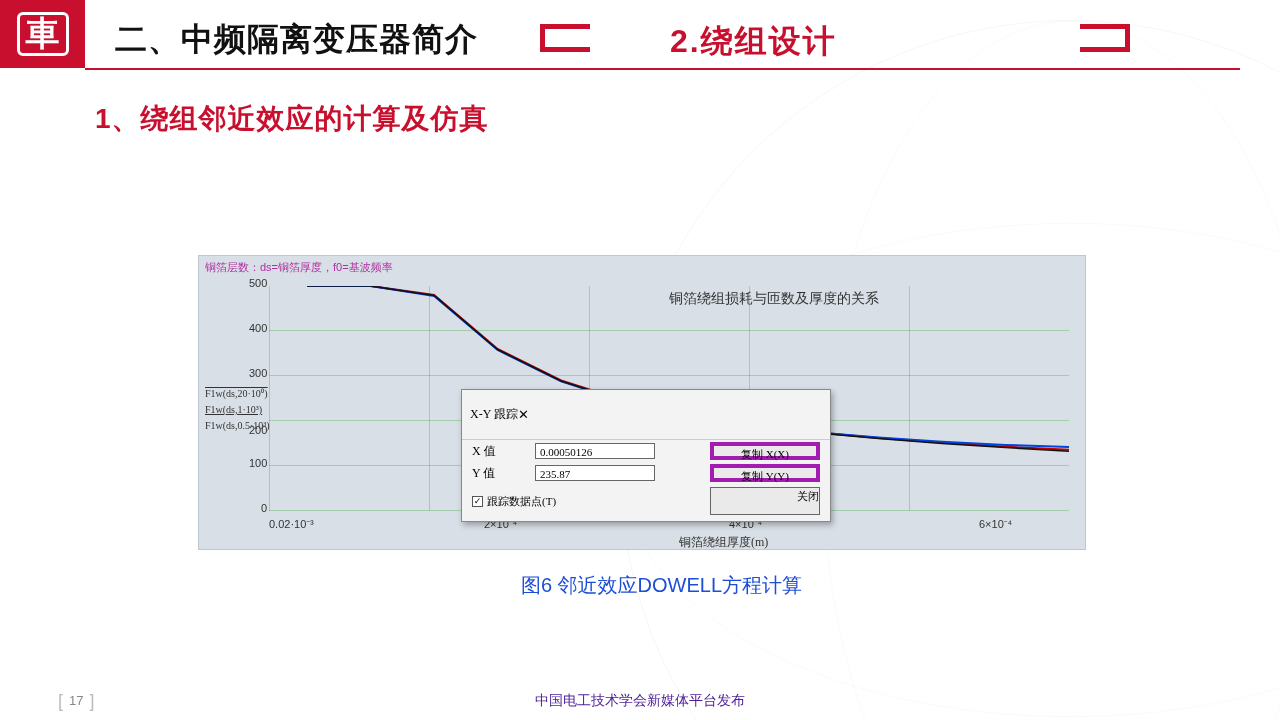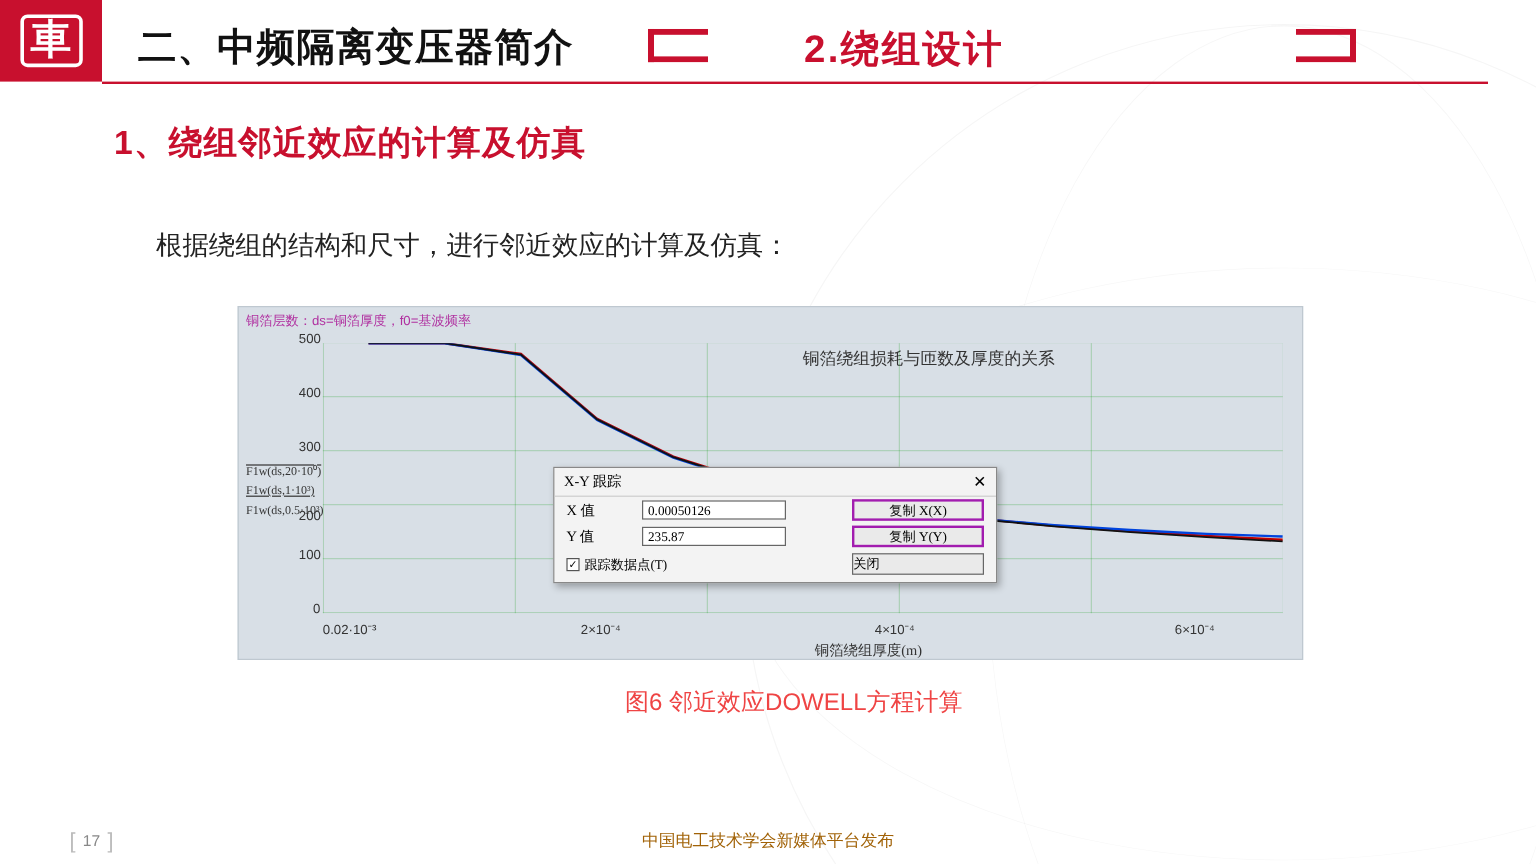--- a/index.html
+++ b/index.html
@@ -27,37 +27,37 @@
   .plot { position: absolute; top: 30px; left: 70px; width: 800px; height: 225px; background: linear-gradient(90deg, rgba(0,150,0,0.25) 0 1px, transparent 1px) 0 0/160px 100%, linear-gradient(0deg, rgba(0,150,0,0.25) 0 1px, transparent 1px) 0 0/100% 45px; }
   .plot svg { position: absolute; inset: 0; }
   .plot-title { position: absolute; top: 34px; left: 470px; font-size: 14px; color: #333; font-family: "SimSun", serif; }
   .y-tick { position: absolute; left: 50px; font-size: 11px; color: #333; text-align: right; width: 18px; }
   .y-unit { position: absolute; top: 130px; left: 6px; font-size: 10px; color: #333; font-family: "SimSun"; line-height: 1.6; }
   .x-tick { position: absolute; top: 260px; font-size: 11px; color: #333; }
   .x-label { position: absolute; top: 278px; left: 480px; font-size: 12px; color: #333; font-family: "SimSun", serif; }
 
   
   .dialog { position: absolute; top: 133px; left: 262px; width: 370px; background: #f3f3f3; border: 1px solid #888; box-shadow: 2px 3px 6px rgba(0,0,0,.3); font-family: "SimSun","Microsoft YaHei"; }
-  .dialog .dh { display: flex; justify-content: space-between; align-items: center; padding: 3px 8px; font-size: 12px; border-bottom: 1px solid #ccc; }
+  .dialog .dh { display: flex; align-items: center; padding: 16px 8px; font-size: 12px; border-bottom: 1px solid #ccc; }
   .dialog .dh .x { font-size: 13px; cursor: default; }
   .dialog .row { display: flex; align-items: center; gap: 8px; padding: 2px 10px; font-size: 12px; }
   .dialog .row label { width: 55px; }
   .dialog .row .val { flex: 0 0 120px; height: 16px; border: 1px solid #666; background: #fff; font-size: 11px; padding: 0 4px; line-height: 16px; }
-  .dialog .row .btn { flex: 0 0 110px; height: 18px; border: 2px solid #a21caf; background: #eaeaea; font-size: 11px; text-align: center; line-height: 16px; margin-left: auto; }
+  .dialog .row .btn { flex: 0 0 110px; height: 18px; border: 4px solid #a21caf; background: #eaeaea; font-size: 11px; text-align: center; line-height: 16px; margin-left: auto; }
   .dialog .foot { display: flex; justify-content: space-between; align-items: center; padding: 3px 10px 6px; font-size: 11px; }
   .dialog .foot .chk { display: flex; align-items: center; gap: 4px; }
   .dialog .foot .chk .box { width: 11px; height: 11px; border: 1px solid #555; background: #fff; display:inline-flex; align-items:center; justify-content:center; font-size:9px; }
-  .dialog .foot .btn { width: 110px; height: 18px; border: 1px solid #666; background: #eaeaea; text-align: left; line-height: 16px; }
+  .dialog .foot .btn { width: 110px; height: 28px; border: 1px solid #666; background: #eaeaea; text-align: right; line-height: 16px; }
 
-  .caption { position: absolute; top: 572px; left: 0; right: 0; text-align: center; font-size: 20px; color: #ef4444; padding-left: 43px; }
+  .caption { position: absolute; top: 572px; left: 0; right: 0; text-align: center; font-size: 20px; color: #1d4ed8; padding-left: 43px; }
 
   
   .page-brackets { position: absolute; bottom: 10px; left: 52px; font-size: 13px; color: #888; }
   .page-brackets .lb, .page-brackets .rb { color: #bbb; font-weight: 300; margin: 0 6px; font-size: 18px; position: relative; top: 2px; }
-  .footer { position: absolute; bottom: 10px; left: 0; right: 0; text-align: center; font-size: 14px; color: #a16207; }
+  .footer { position: absolute; bottom: 10px; left: 0; right: 0; text-align: center; font-size: 14px; color: #4c1d95; }
 
   
   .globe { position: absolute; top: 20px; right: -240px; width: 900px; height: 900px; border: 1px solid rgba(0,0,0,0.04); border-radius: 50%; pointer-events: none; }
   .globe::before, .globe::after { content: ""; position: absolute; inset: 0; border: 1px solid rgba(0,0,0,0.035); border-radius: 50%; }
   .globe::before { transform: scaleX(.55); }
   .globe::after { transform: scaleY(.55); }
 </style>
 </head>
 <body>
 
@@ -69,21 +69,20 @@
       <span class="glyph">車</span>
     </div>
     <div class="main-title">二、中频隔离变压器简介</div>
     <div class="bracket-l"></div>
     <div class="tab-title">2.绕组设计</div>
     <div class="bracket-r"></div>
     <div class="underline"></div>
   </div>
 
   <div class="section-title">1、绕组邻近效应的计算及仿真</div>
-  <div class="body-text">根据绕组的结构和尺寸，进行邻近效应的计算及仿真：</div>
 
   <div class="figure">
     <div class="fig-note">铜箔层数：ds=铜箔厚度，f0=基波频率</div>
     <div class="plot-title">铜箔绕组损耗与匝数及厚度的关系</div>
 
     <span class="y-tick" style="top:246px">0</span>
     <span class="y-tick" style="top:201px">100</span>
     <span class="y-tick" style="top:168px">200</span>
     <span class="y-tick" style="top:111px">300</span>
     <span class="y-tick" style="top:66px">400</span>

